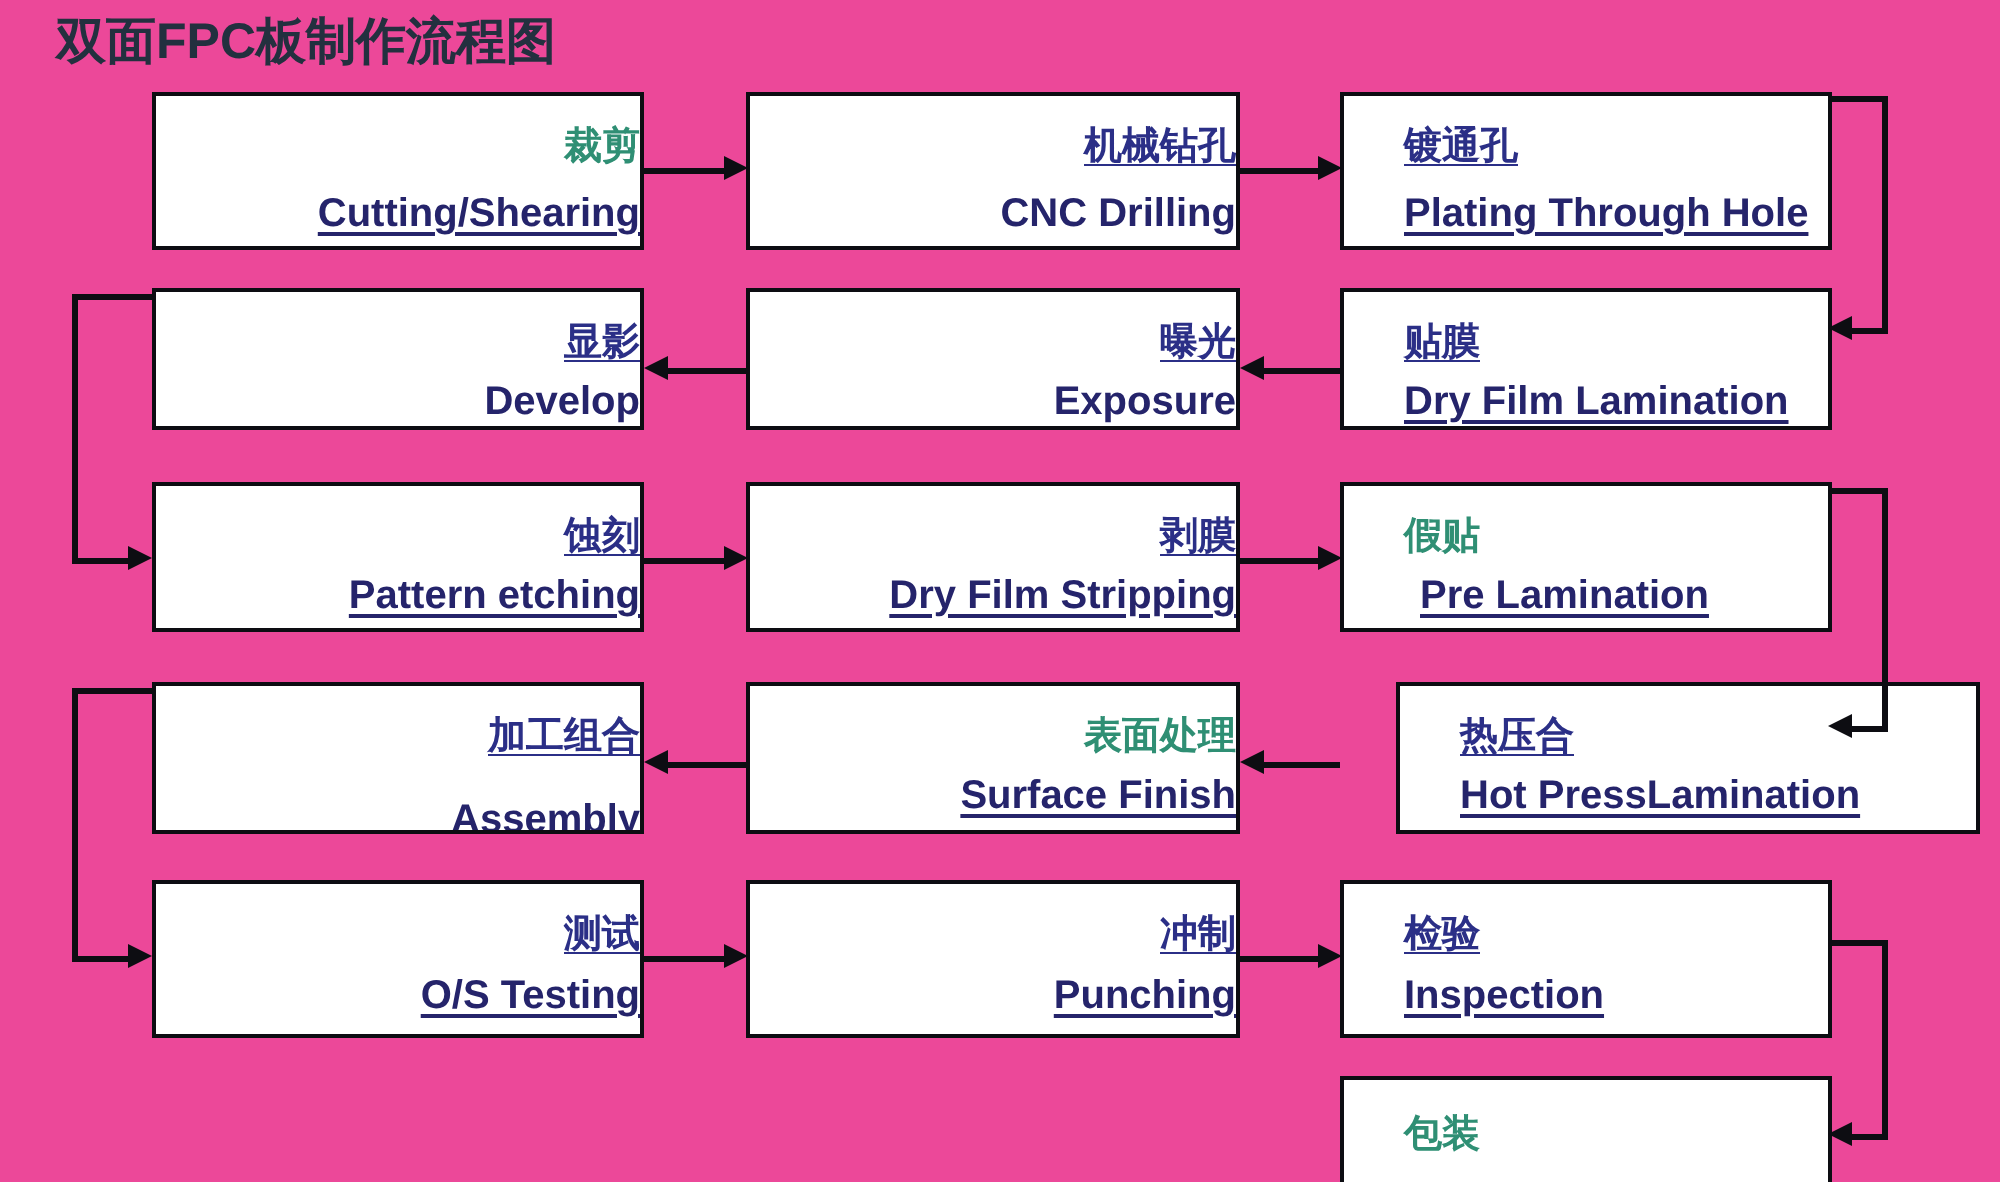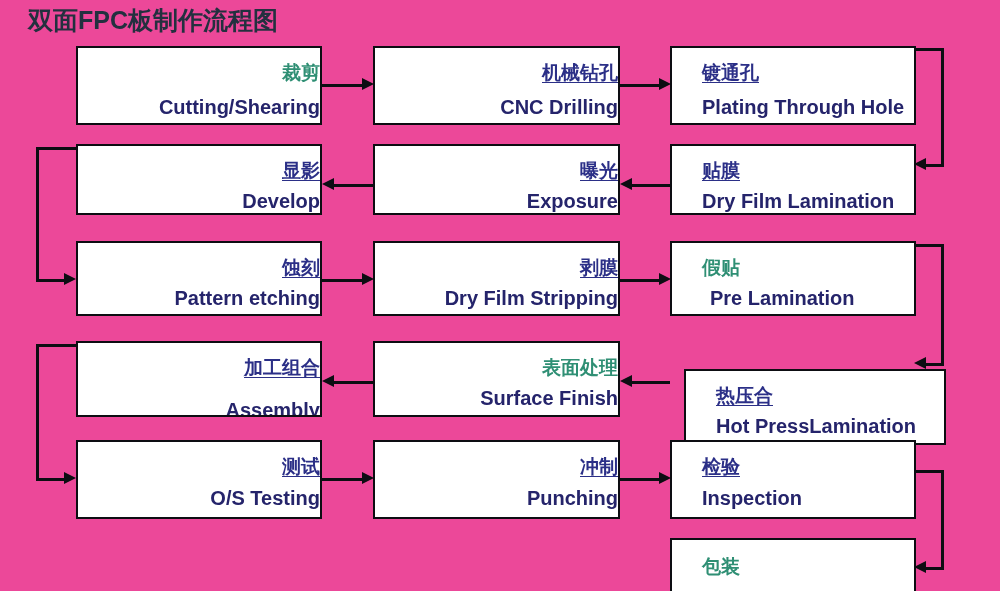--- a/index.html
+++ b/index.html
@@ -51,21 +51,21 @@
   .node .en {
     position: absolute;
     left: 0; right: 0;
     top: 48px;
     font-size: 20px;
     font-weight: bold;
     color: #25246b;
     font-family: "Liberation Sans", "DejaVu Sans", sans-serif;
     white-space: nowrap;
   }
-  .node .en.uline { text-underline-offset: 3px; }
+  .node .en.uline { text-decoration: underline; text-underline-offset: 3px; }
   .node .cn.uline { text-decoration: underline; text-underline-offset: 3px; }
   .node .cn.nouline { text-decoration: none; }
   .node .cn.teal { color: #2f8f74; }
 
   
   .pad-a .cn, .pad-a .en { padding-left: 47px; text-align: right; }
   .pad-b .cn, .pad-b .en { padding-left: 52px; text-align: right; }
   .pad-c .cn, .pad-c .en { padding-left: 30px; text-align: left; }
 
   
@@ -145,21 +145,21 @@
   <div class="node pad-a" style="left:76px;  top:341px; width:246px; height:76px;">
     <div class="cn uline">加工组合</div>
     <div class="en uline" style="top:56px;">Assembly</div>
   </div>
 
   <div class="node pad-b" style="left:373px; top:341px; width:247px; height:76px;">
     <div class="cn nouline teal">表面处理</div>
     <div class="en uline" style="top:44px;">Surface  Finish</div>
   </div>
 
-  <div class="node pad-c" style="left:684px; top:341px; width:262px; height:76px;margin-top:28px;">
+  <div class="node pad-c" style="left:698px; top:341px; width:292px; height:76px;">
     <div class="cn uline">热压合</div>
     <div class="en uline" style="top:44px;">Hot PressLamination</div>
   </div>
 
   <div class="node pad-a" style="left:76px;  top:440px; width:246px; height:79px;">
     <div class="cn uline">测试</div>
     <div class="en uline" style="top:45px;">O/S Testing</div>
   </div>
 
   <div class="node pad-b" style="left:373px; top:440px; width:247px; height:79px;">

